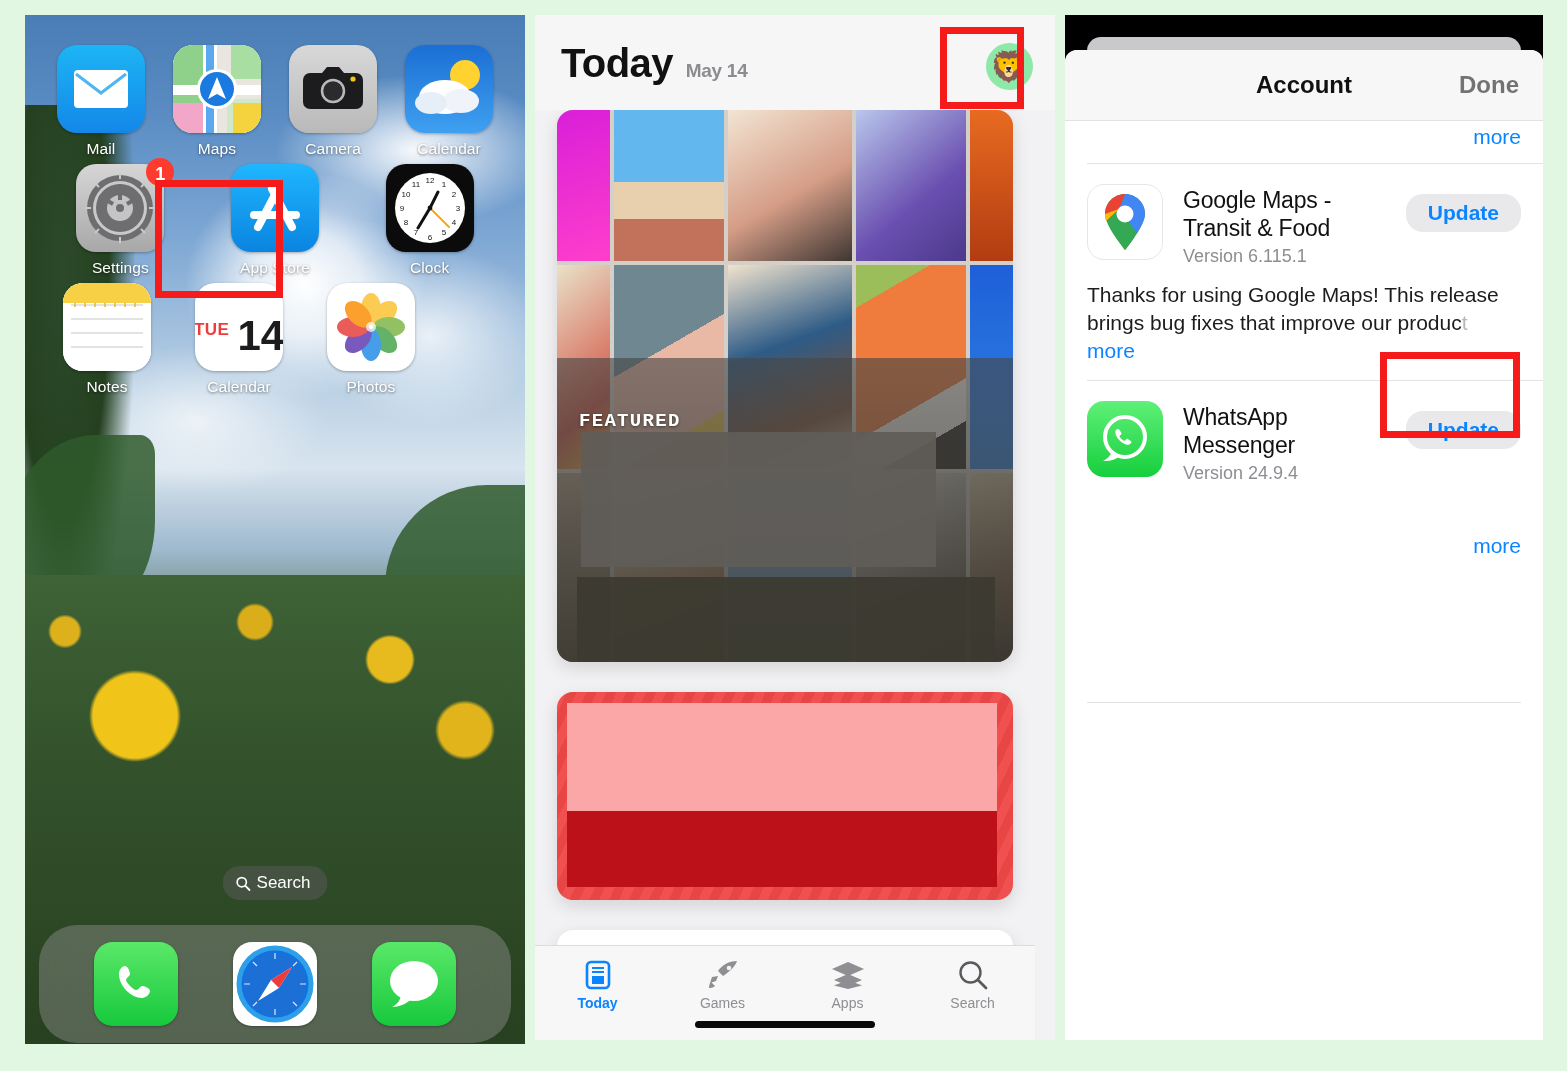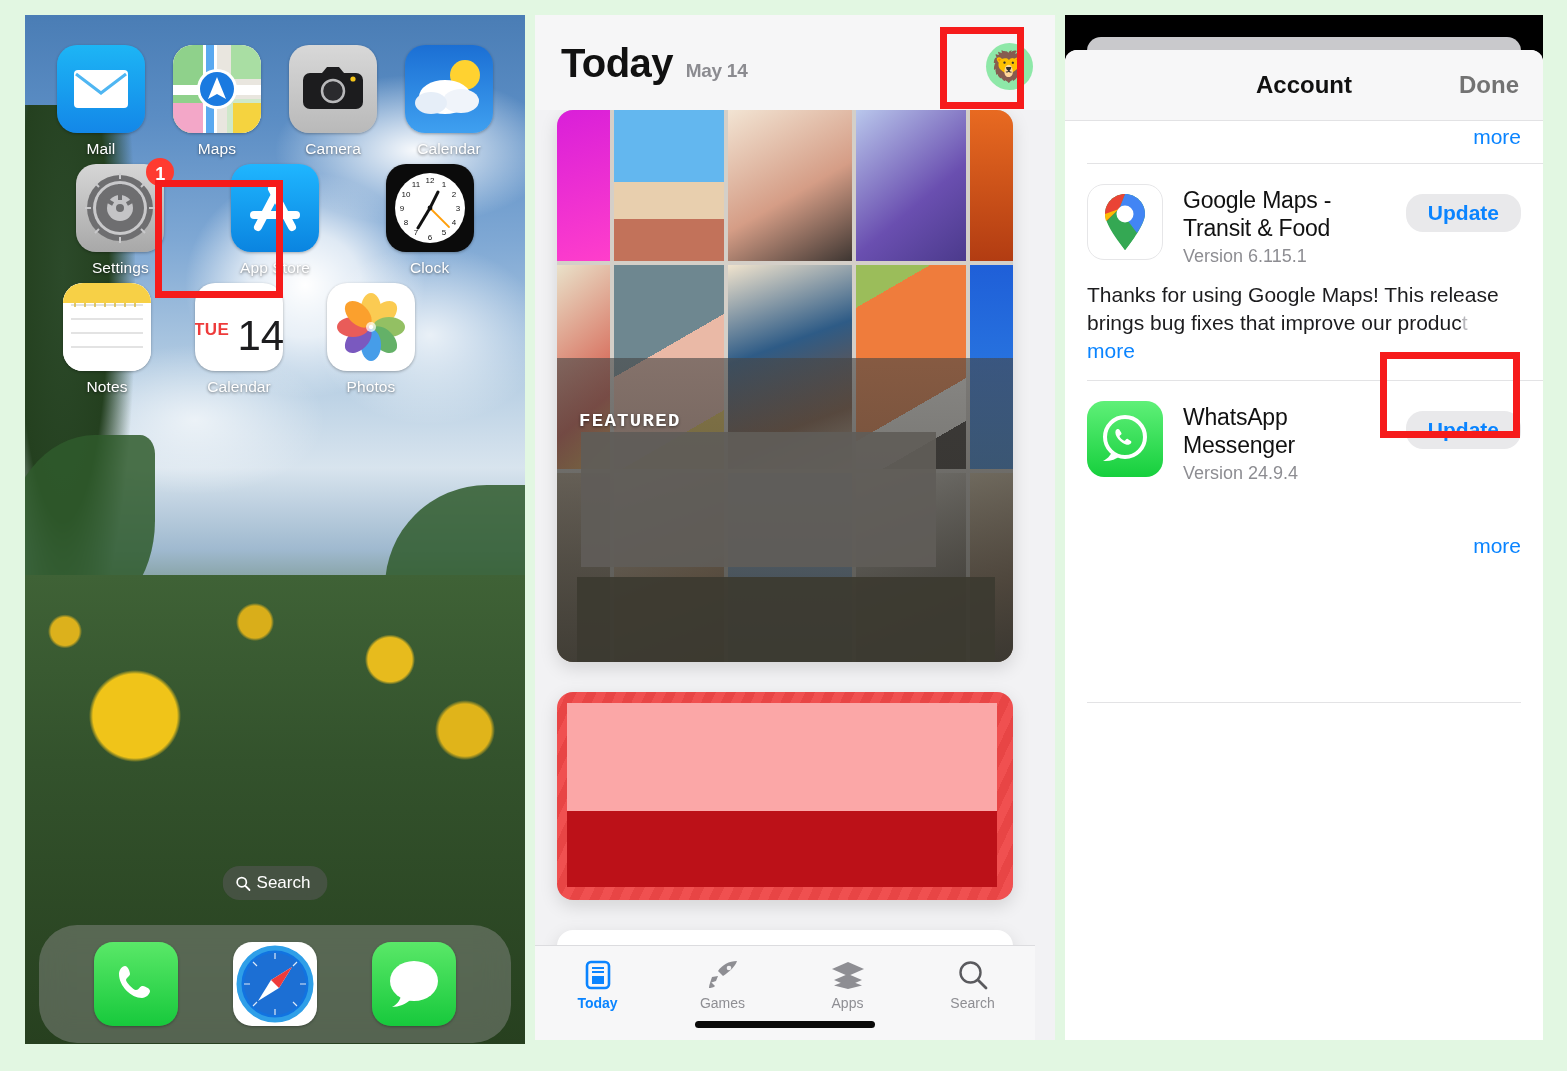--- a/index.html
+++ b/index.html
@@ -372,21 +372,21 @@
                 <path d="M12 20v4M22 20v4M32 20v4M42 20v4M52 20v4M62 20v4M72 20v4"></path>
               </g>
             </svg>
           </div>
           <div class="app-label">Notes</div>
         </div>
 
         <div class="app">
           <div class="app-tile tile-calendar">
             <div style="color:#ee3b3b;font-size:17px;font-weight:700;letter-spacing:.5px;margin-top:6px;">TUE</div>
-            <div style="color:#1c1c1e;font-size:42px;font-weight:400;line-height:1;margin-top:18px;">14</div>
+            <div style="color:#1c1c1e;font-size:42px;font-weight:700;line-height:1;margin-top:18px;">14</div>
           </div>
           <div class="app-label">Calendar</div>
         </div>
 
         <div class="app">
           <div class="app-tile tile-photos">
             <svg width="76" height="76" viewBox="0 0 76 76">
               <g opacity=".82">
                 <ellipse cx="38" cy="20" rx="10" ry="16" fill="#fbc02d"></ellipse>
                 <ellipse cx="38" cy="20" rx="10" ry="16" fill="#fbc02d" transform="rotate(45 38 38)"></ellipse>

